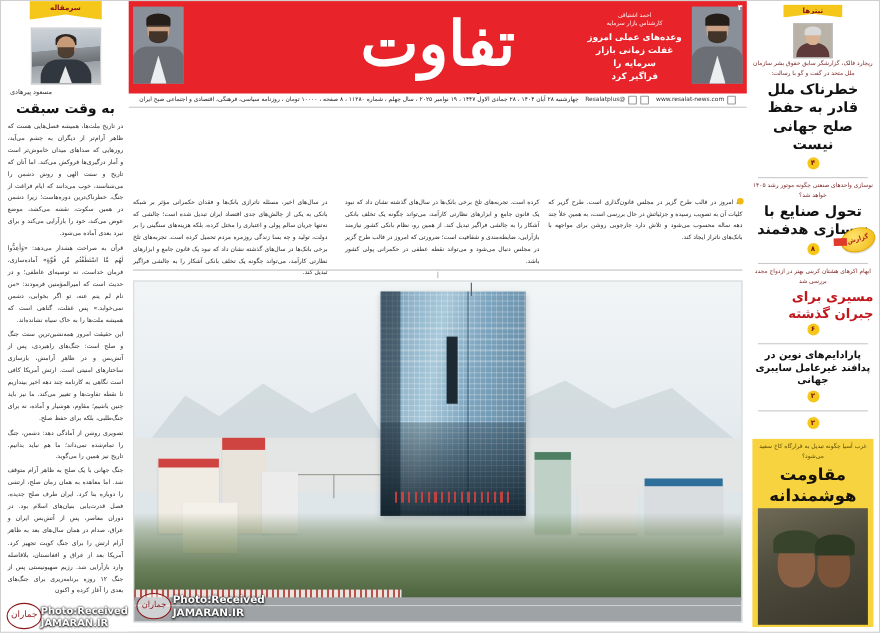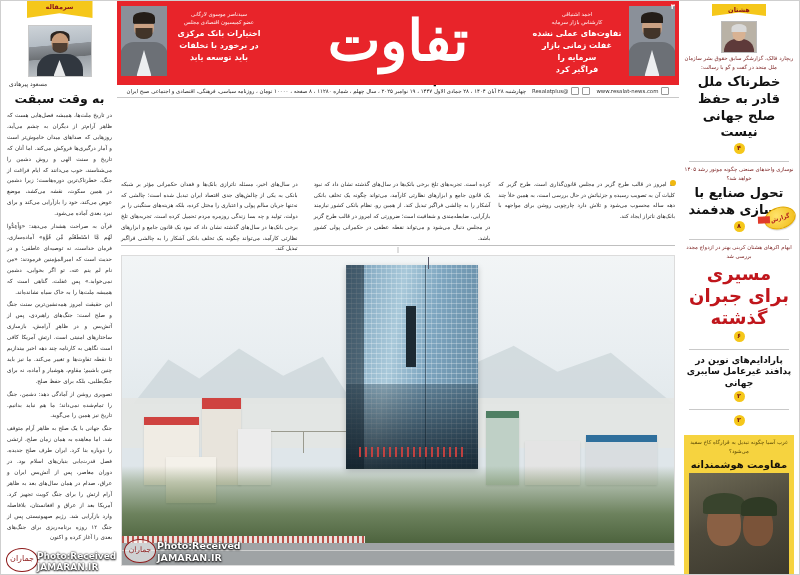--- a/index.html
+++ b/index.html
@@ -48,40 +48,40 @@
   
   #sidebar{position:absolute;right:0;top:0;width:120px;height:575px;background:#fff;
            box-sizing:border-box;padding:2px 4px;}
   #sb-tab{width:54px;height:12px;margin:1px auto 3px auto;background:#f5c71a;color:#8a1418;
           font-size:6.5px;font-weight:bold;text-align:center;line-height:12px;
           clip-path:polygon(0 0,100% 0,100% 100%,50% 70%,0 100%);}
   .sb-item{padding:2px 1px 4px 1px;}
   .sb-sep{height:1px;background:#c9c9c9;margin:1px 6px;}
   .sb-kicker{font-size:5.4px;line-height:1.7;color:#7a1f1f;text-align:center;}
   .sb-head{font-size:13px;font-weight:bold;color:#111;text-align:center;line-height:1.28;margin:2px 0 1px 0;}
-  .sb-head.red{color:#c0161c;font-size:18px;line-height:1.22;}
+  .sb-head.red{color:#c0161c;font-size:12px;line-height:1.22;text-align:right;}
   .pg{width:11px;height:11px;border-radius:50%;background:#f5c71a;color:#7a1414;font-size:6.5px;
       font-weight:bold;line-height:11px;text-align:center;margin:2px auto;}
   .sb-photo{width:34px;height:30px;margin:0 auto 1px auto;border:1px solid #bbb;overflow:hidden;
             position:relative;background:#b9b2a6;}
   .sb-photo .f-head{position:absolute;left:50%;transform:translateX(-50%);top:4px;width:13px;height:15px;
             border-radius:50% 50% 45% 45%;background:#d8b293;}
   .sb-photo .f-hair{position:absolute;left:50%;transform:translateX(-50%);top:2px;width:15px;height:8px;
             border-radius:50% 50% 0 0;background:#d9d9d9;}
   .sb-photo .f-body{position:absolute;left:50%;transform:translateX(-50%);bottom:0;width:30px;height:13px;
             border-radius:12px 12px 0 0;background:#5e3a3a;}
   #badge-report{position:absolute;right:3px;top:206px;width:30px;height:20px;border-radius:50%;
             background:radial-gradient(circle at 40% 35%,#ffe36b,#f0b810);border:1px solid #e0a800;
             transform:rotate(-16deg);color:#b3201f;font-size:5.6px;font-weight:bold;text-align:center;
             line-height:20px;box-shadow:0 1px 1px rgba(0,0,0,.18);}
   #badge-report::before{content:"";position:absolute;left:-7px;top:4px;width:12px;height:7px;
             background:#e03a2a;transform:rotate(14deg);z-index:-1;}
   #sb-yellowbox{margin:3px 1px 0 1px;background:#f6d33f;padding:3px 3px 2px 3px;}
   #sb-yellowbox .sb-kicker{color:#5d4a06;}
-  #sb-yellowbox .sb-head{color:#16120a;font-size:10px;}
+  #sb-yellowbox .sb-head{color:#16120a;font-size:15px;}
   #sb-bigphoto{height:106px;margin:2px 2px 0 2px;position:relative;overflow:hidden;
             background:linear-gradient(160deg,#6e6a56 0%,#4e4a3c 45%,#3a372c 100%);}
   .sbp-face{position:absolute;border-radius:48% 48% 42% 42%;background:#8a6044;}
   .sbp-helm{position:absolute;border-radius:50% 50% 8% 8%;background:#39442d;}
 
   
   #center{position:absolute;left:116px;right:120px;top:0;bottom:0;background:#fff;}
 
   
   #masthead{position:absolute;left:0;right:0;top:0;height:84px;background:#e8242a;overflow:hidden;}
@@ -228,43 +228,36 @@
         <div class="mp-photo">
           <div class="p-body"></div>
           <div class="p-shirt"></div>
           <div class="p-head"></div>
           <div class="p-hair"></div>
           <div class="p-beard"></div>
         </div>
         <div class="mp-text">
           <div class="mp-name">احمد اشتیاقی</div>
           <div class="mp-role">کارشناس بازار سرمایه</div>
-          <div class="mp-quote">تفاوت‌های عملی نشده</div>
+          <div class="mp-quote">وعده‌های عملی امروز</div>
           <div class="mp-quote">غفلت زمانی بازار سرمایه را</div>
           <div class="mp-quote">فراگیر کرد</div>
         </div>
       </div>
 
       <div id="logo">تفاوت</div>
 
       <div class="mast-person" id="mp-left">
         <div class="mp-photo">
           <div class="p-body"></div>
           <div class="p-shirt"></div>
           <div class="p-head"></div>
           <div class="p-hair"></div>
           <div class="p-glass"></div>
           <div class="p-beard"></div>
-        </div>
-        <div class="mp-text">
-          <div class="mp-name">سیدناصر موسوی لارگانی</div>
-          <div class="mp-role">عضو کمیسیون اقتصادی مجلس</div>
-          <div class="mp-quote">اختیارات بانک مرکزی</div>
-          <div class="mp-quote">در برخورد با تخلفات</div>
-          <div class="mp-quote">باید توسعه یابد</div>
         </div>
       </div>
     </div>
 
     <div id="infostrip">
       <span class="social">
         <span class="sicon"></span>
         <span>www.resalat-news.com</span>
       </span>
       <span class="social">
@@ -331,21 +324,21 @@
         <div id="pc-logo">جماران</div>
         <div id="pc-text">
           <div>Photo:Received</div>
           <div>JAMARAN.IR</div>
         </div>
       </div>
     </div>
   </div>
 
   <div id="sidebar" class="rtl">
-    <div id="sb-tab">هشتان</div>
+    <div id="sb-tab">تیترها</div>
 
     <div class="sb-item">
       <div class="sb-photo">
         <div class="f-body"></div>
         <div class="f-head"></div>
         <div class="f-hair"></div>
       </div>
       <div class="sb-kicker">ریچارد فالک، گزارشگر سابق حقوق بشر سازمان ملل متحد در گفت و گو با رسالت:</div>
       <div class="sb-head">خطرناک ملل قادر به حفظ صلح جهانی نیست</div>
       <div class="pg">۴</div>

